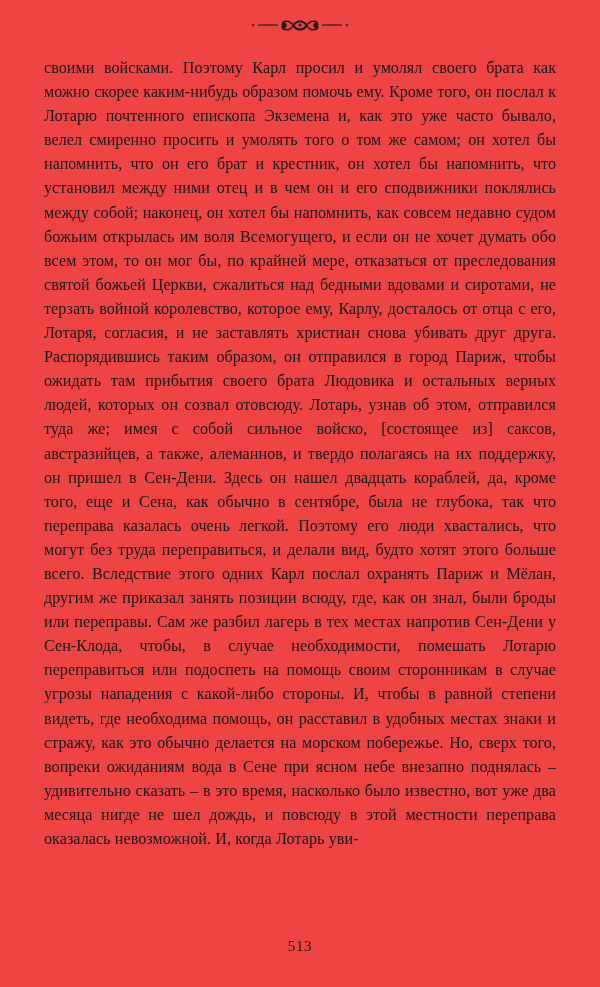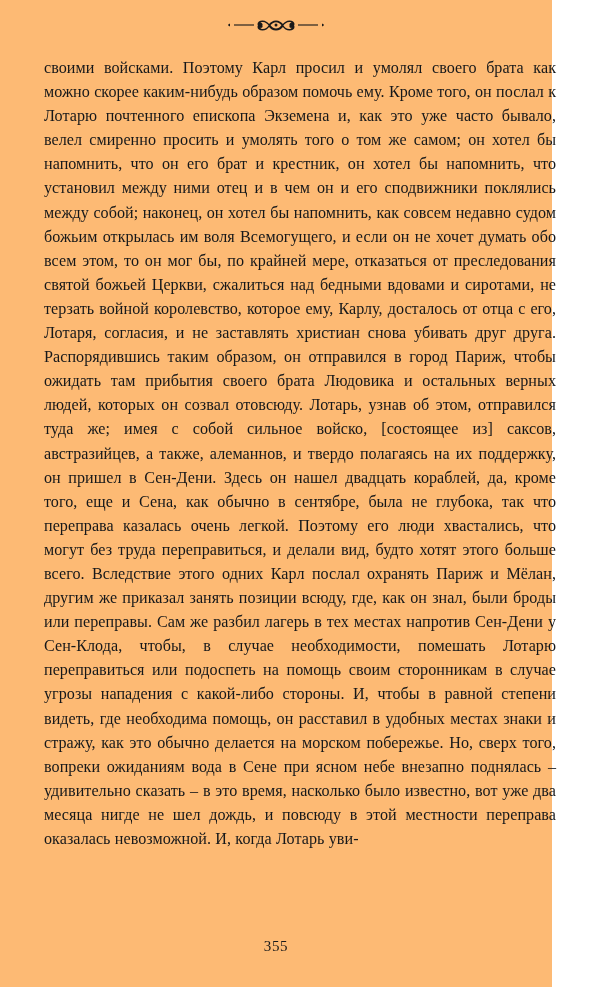--- a/index.html
+++ b/index.html
@@ -9,26 +9,26 @@
   }
   body {
     width: 600px;
     height: 987px;
     font-family: "Liberation Serif", "DejaVu Serif", serif;
     color: #1a1a1a;
     position: relative;
     overflow: hidden;
   }
   .page {
-    width: 552px;
+    width: 600px;
     height: 987px;
     box-sizing: border-box;
     padding: 0;
     position: relative;
-    background: #fdba74;
+    background: #ef4444;
   }
   .ornament {
     width: 100%;
     text-align: center;
     padding-top: 18px;
     height: 26px;
     box-sizing: border-box;
   }
   .ornament svg {
     display: inline-block;
@@ -76,15 +76,15 @@
         <path d="M18 6.2h20v1.6H18zM82 6.2h20v1.6H82z" opacity="0.75"></path>
         <path d="M14 5.4c-1 .4-1.8 1-2.2 1.6.4.6 1.2 1.2 2.2 1.6V5.4zM106 5.4v3.2c1-.4 1.8-1 2.2-1.6-.4-.6-1.2-1.2-2.2-1.6z"></path>
       </g>
     </svg>
   </div>
 
   <div class="body-text">
     <p>своими войсками. Поэтому Карл просил и умолял своего брата как можно скорее каким-нибудь образом помочь ему. Кроме того, он послал к Лотарю почтенного епископа Экземена и, как это уже часто бывало, велел смиренно просить и умолять того о том же самом; он хотел бы напомнить, что он его брат и крестник, он хотел бы напомнить, что установил между ними отец и в чем он и его сподвижники поклялись между собой; наконец, он хотел бы напомнить, как совсем недавно судом божьим открылась им воля Всемогущего, и если он не хочет думать обо всем этом, то он мог бы, по крайней мере, отказаться от преследования святой божьей Церкви, сжалиться над бедными вдовами и сиротами, не терзать войной королевство, которое ему, Карлу, досталось от отца с его, Лотаря, согласия, и не заставлять христиан снова убивать друг друга. Распорядившись таким образом, он отправился в город Париж, чтобы ожидать там прибытия своего брата Людовика и остальных верных людей, которых он созвал отовсюду. Лотарь, узнав об этом, отправился туда же; имея с собой сильное войско, [состоящее из] саксов, австразийцев, а также, алеманнов, и твердо полагаясь на их поддержку, он пришел в Сен-Дени. Здесь он нашел двадцать кораблей, да, кроме того, еще и Сена, как обычно в сентябре, была не глубока, так что переправа казалась очень легкой. Поэтому его люди хвастались, что могут без труда переправиться, и делали вид, будто хотят этого больше всего. Вследствие этого одних Карл послал охранять Париж и Мёлан, другим же приказал занять позиции всюду, где, как он знал, были броды или переправы. Сам же разбил лагерь в тех местах напротив Сен-Дени у Сен-Клода, чтобы, в случае необходимости, помешать Лотарю переправиться или подоспеть на помощь своим сторонникам в случае угрозы нападения с какой-либо стороны. И, чтобы в равной степени видеть, где необходима помощь, он расставил в удобных местах знаки и стражу, как это обычно делается на морском побережье. Но, сверх того, вопреки ожиданиям вода в Сене при ясном небе внезапно поднялась – удивительно сказать – в это время, насколько было известно, вот уже два месяца нигде не шел дождь, и повсюду в этой местности переправа оказалась невозможной. И, когда Лотарь уви-</p>
   </div>
 
-  <div class="folio">355</div>
+  <div class="folio">513</div>
 
 </div>
 
 </body></html>

